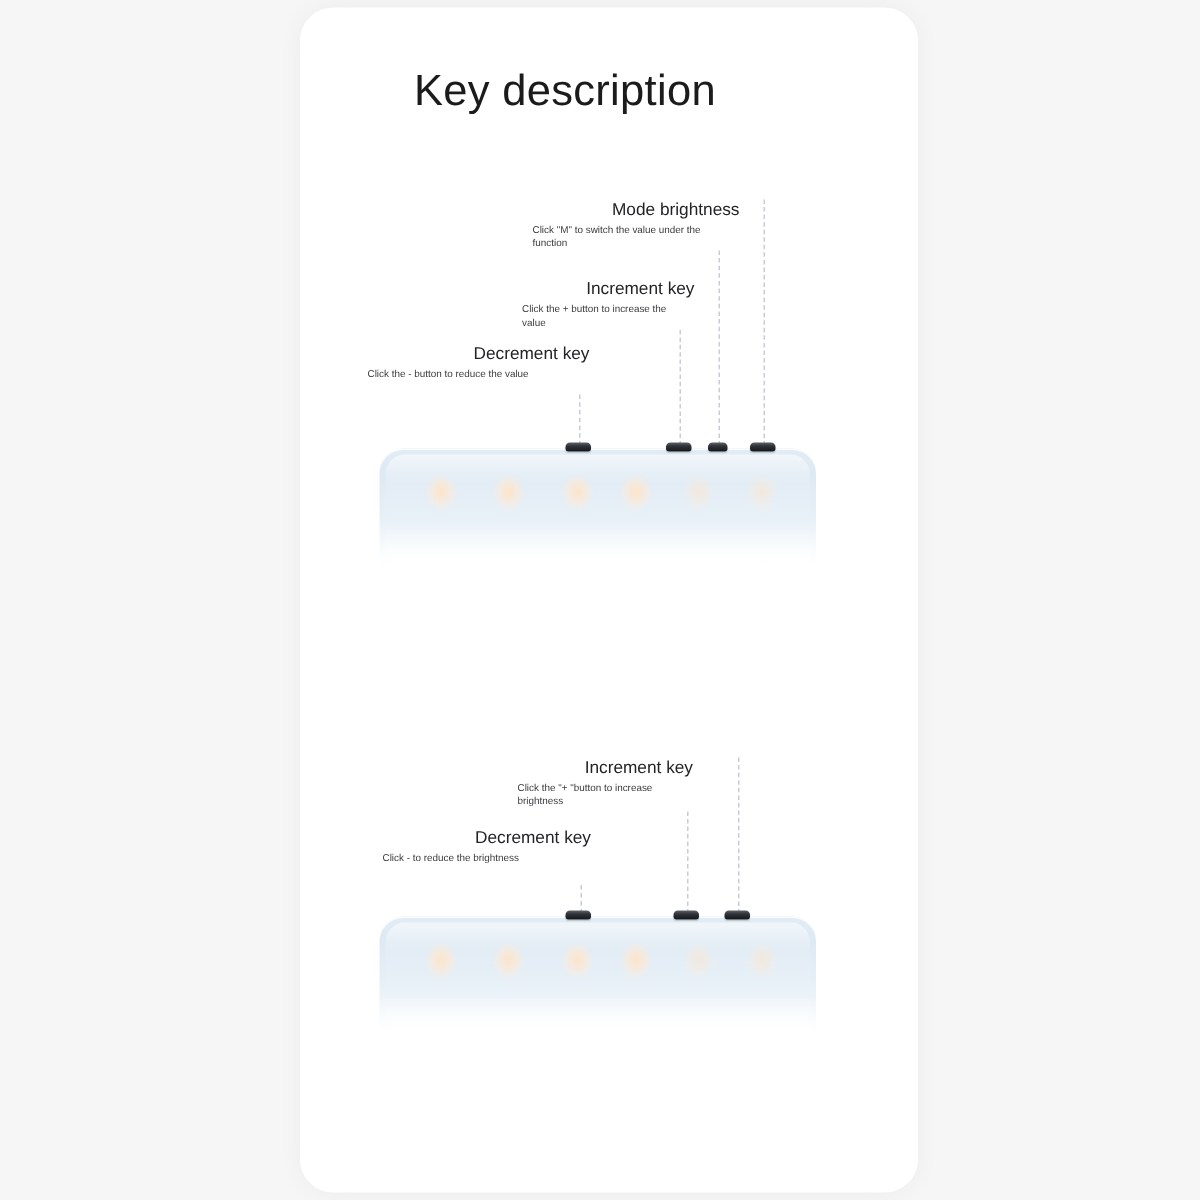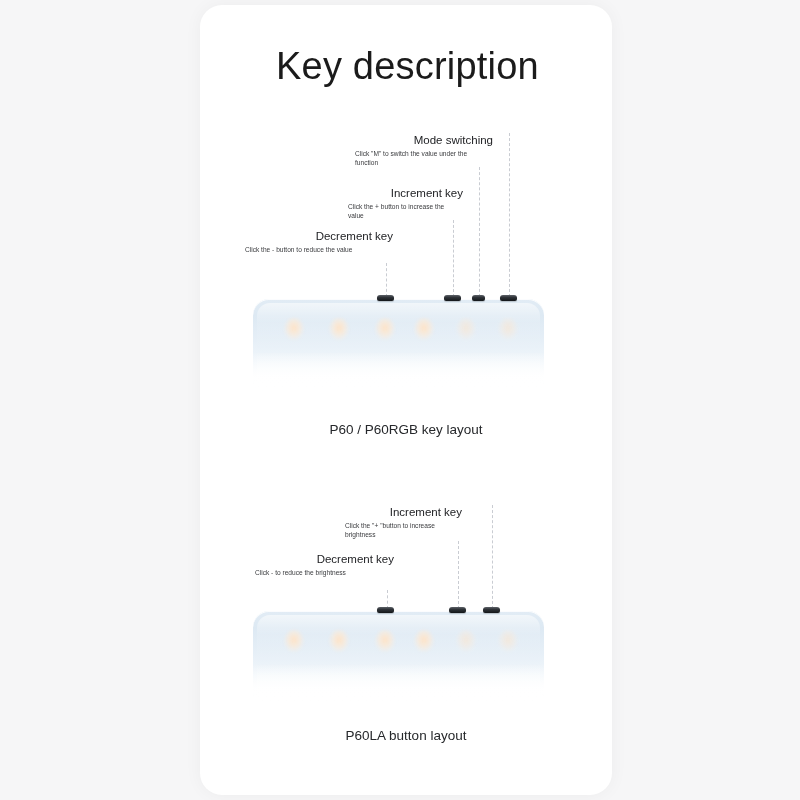--- a/index.html
+++ b/index.html
@@ -29,21 +29,21 @@
     background: #ffffff;
     border-radius: 22px;
     box-shadow: 0 0 18px rgba(0,0,0,0.045);
     overflow: hidden;
   }
 
   .page-title {
     position: absolute;
     left: 76px;
     top: 40px;
-    font-size: 38px;
+    font-size: 29px;
     font-weight: 400;
     color: #1b1b1b;
     letter-spacing: 0.2px;
     white-space: nowrap;
   }
 
   
   .anno { position: absolute; }
   .anno .a-title {
     font-size: 11.5px;
@@ -162,21 +162,21 @@
 <body>
 
 <div id="root">
 
   <div class="card">
 
     <div class="page-title">Key description</div>
 
 
     <div class="anno ralign" style="left:155px; top:128px; width:138px;">
-      <div class="a-title">Mode switching</div>
+      <div class="a-title">Mode brightness</div>
       <div class="a-body" style="white-space:pre-line; margin-top:2px;">Click "M" to switch the value under the
 function</div>
     </div>
 
     <div class="anno ralign" style="left:148px; top:181px; width:115px;">
       <div class="a-title">Increment key</div>
       <div class="a-body" style="white-space:pre-line; margin-top:2px;">Click the + button to increase the
 value</div>
     </div>
 
@@ -201,21 +201,20 @@
         <div class="led dim" style="left:245px; top:19px;"></div>
         <div class="dev-fade"></div>
       </div>
 
       <div class="btn" style="left:124px; top:-4px;"></div>
       <div class="btn" style="left:191px; top:-4px;"></div>
       <div class="btn small" style="left:219px; top:-4px;"></div>
       <div class="btn" style="left:247px; top:-4px;"></div>
     </div>
 
-    <div class="caption" style="top:417px;">P60 / P60RGB key layout</div>
 
 
     <div class="anno ralign" style="left:145px; top:500px; width:117px;">
       <div class="a-title">Increment key</div>
       <div class="a-body" style="white-space:pre-line; margin-top:2px;">Click the "+ "button to increase
 brightness</div>
     </div>
 
     <div class="anno ralign" style="left:55px; top:547px; width:139px;">
       <div class="a-title">Decrement key</div>
@@ -235,16 +234,15 @@
         <div class="led" style="left:161px; top:19px;"></div>
         <div class="led dim" style="left:203px; top:19px;"></div>
         <div class="led dim" style="left:245px; top:19px;"></div>
         <div class="dev-fade"></div>
       </div>
       <div class="btn" style="left:124px; top:-4px;"></div>
       <div class="btn" style="left:196px; top:-4px;"></div>
       <div class="btn" style="left:230px; top:-4px;"></div>
     </div>
 
-    <div class="caption" style="top:723px;">P60LA button layout</div>
 
   </div>
 </div>
 
 </body></html>

